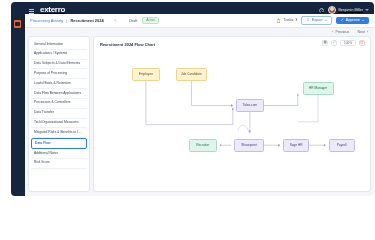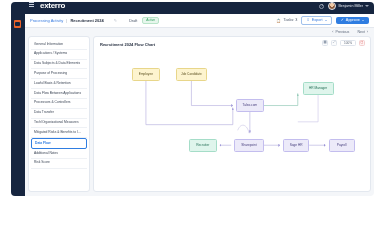--- a/index.html
+++ b/index.html
@@ -34,21 +34,21 @@
     content:""; position:absolute; left:1px; top:2px;
     width:5px; height:4px; background:#16253f; border-radius:1px;
   }
 
   
   #top-header {
     position: absolute; left: 25px; top: 2px;
     width: 349px; height: 12px;
     background: #16253f;
     border-radius: 0 4px 0 0;
-    display: flex; align-items: flex-start;
+    display: flex; align-items: flex-end; text-decoration: underline;
   }
   #hamburger {
     margin-left: 4px;
     width: 5px; height: 5px;
     display: flex; flex-direction: column; justify-content: space-between;
   }
   #hamburger i { display:block; height:1px; background:#c7cedb; }
   #brand-logo {
     margin-left: 6px;
     color: #ffffff;

